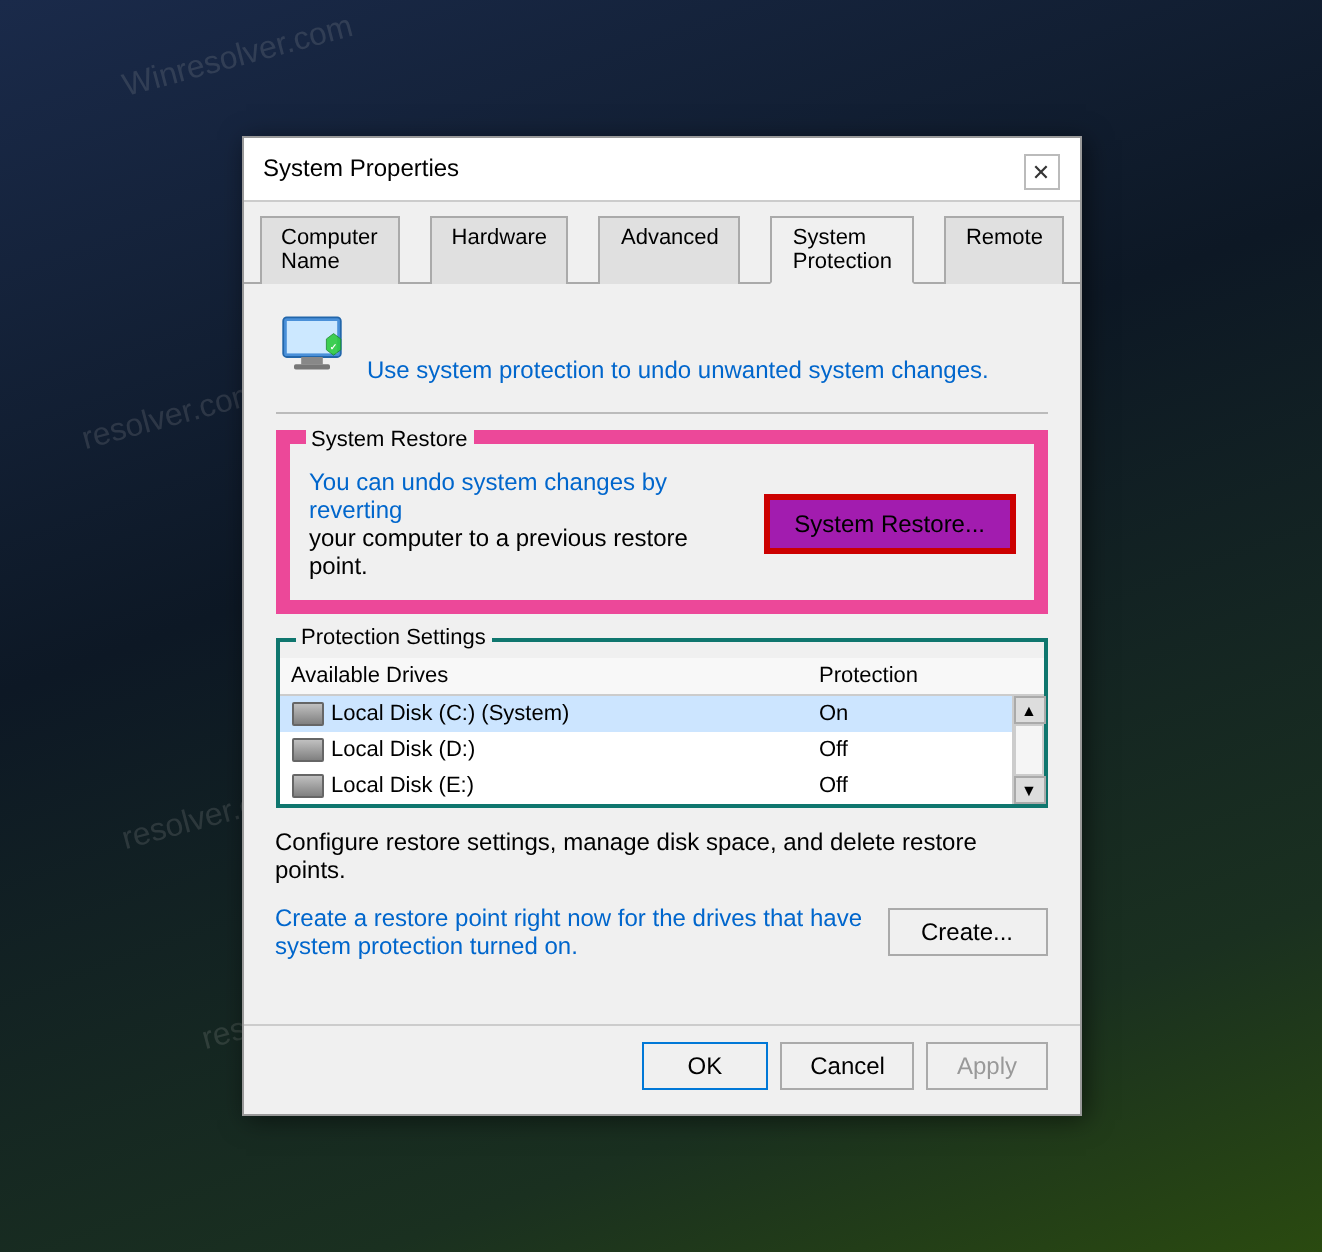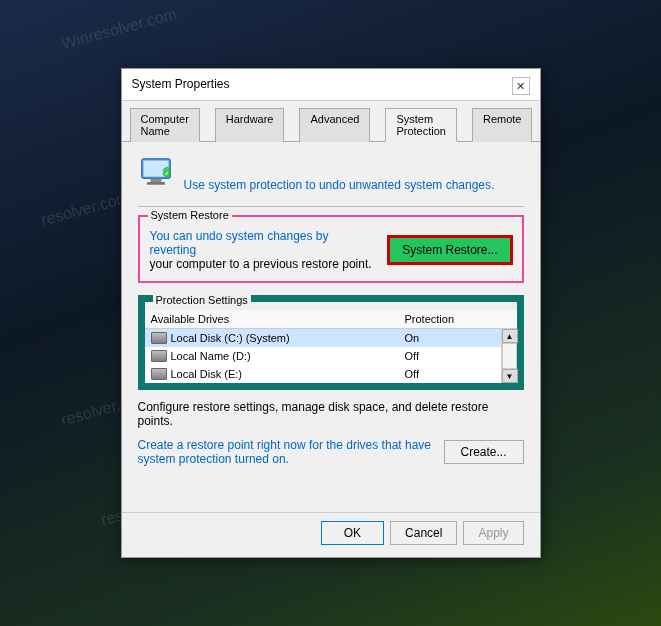--- a/index.html
+++ b/index.html
@@ -104,21 +104,21 @@
       width: 36px;
       height: 36px;
       flex-shrink: 0;
     }
     .intro-text {
       font-size: 12px;
       color: #000;
     }
     .intro-text .blue { color: #0066cc; }
     .group-box {
-      border: 2px solid #ec4899;
+      border: 7px solid #ec4899;
       margin-bottom: 12px;
       padding: 6px 10px 10px 10px;
       position: relative;
     }
     .group-label {
       position: absolute;
       top: -8px;
       left: 8px;
       background: #f0f0f0;
       padding: 0 3px;
@@ -134,29 +134,29 @@
     }
     .system-restore-text {
       font-size: 12px;
       color: #000;
       flex: 1;
     }
     .system-restore-text .blue { color: #0066cc; }
     .btn-system-restore {
       padding: 5px 12px;
       border: 2px solid #cc0000;
-      background: #22c55e;
+      background: #a21caf;
       cursor: pointer;
       font-size: 12px;
       color: #000;
       white-space: nowrap;
       outline: 1px solid #cc0000;
     }
     .protection-settings {
-      border: 7px solid #0f766e;
+      border: 2px solid #0f766e;
       margin-bottom: 10px;
       padding: 0;
       position: relative;
     }
     .table-header {
       display: flex;
       background: #f8f8f8;
       border-bottom: 1px solid #ccc;
       padding: 3px 6px;
       font-size: 11px;
@@ -361,21 +361,21 @@
           <div class="table-row">
             <div class="drive-cell">
               <span class="disk-icon"></span>
               <span>Local Disk (C:) (System)</span>
             </div>
             <div class="protect-cell">On</div>
           </div>
           <div class="table-row">
             <div class="drive-cell">
               <span class="disk-icon"></span>
-              <span>Local Name (D:)</span>
+              <span>Local Disk (D:)</span>
             </div>
             <div class="protect-cell">Off</div>
           </div>
           <div class="table-row">
             <div class="drive-cell">
               <span class="disk-icon"></span>
               <span>Local Disk (E:)</span>
             </div>
             <div class="protect-cell">Off</div>
           </div>

